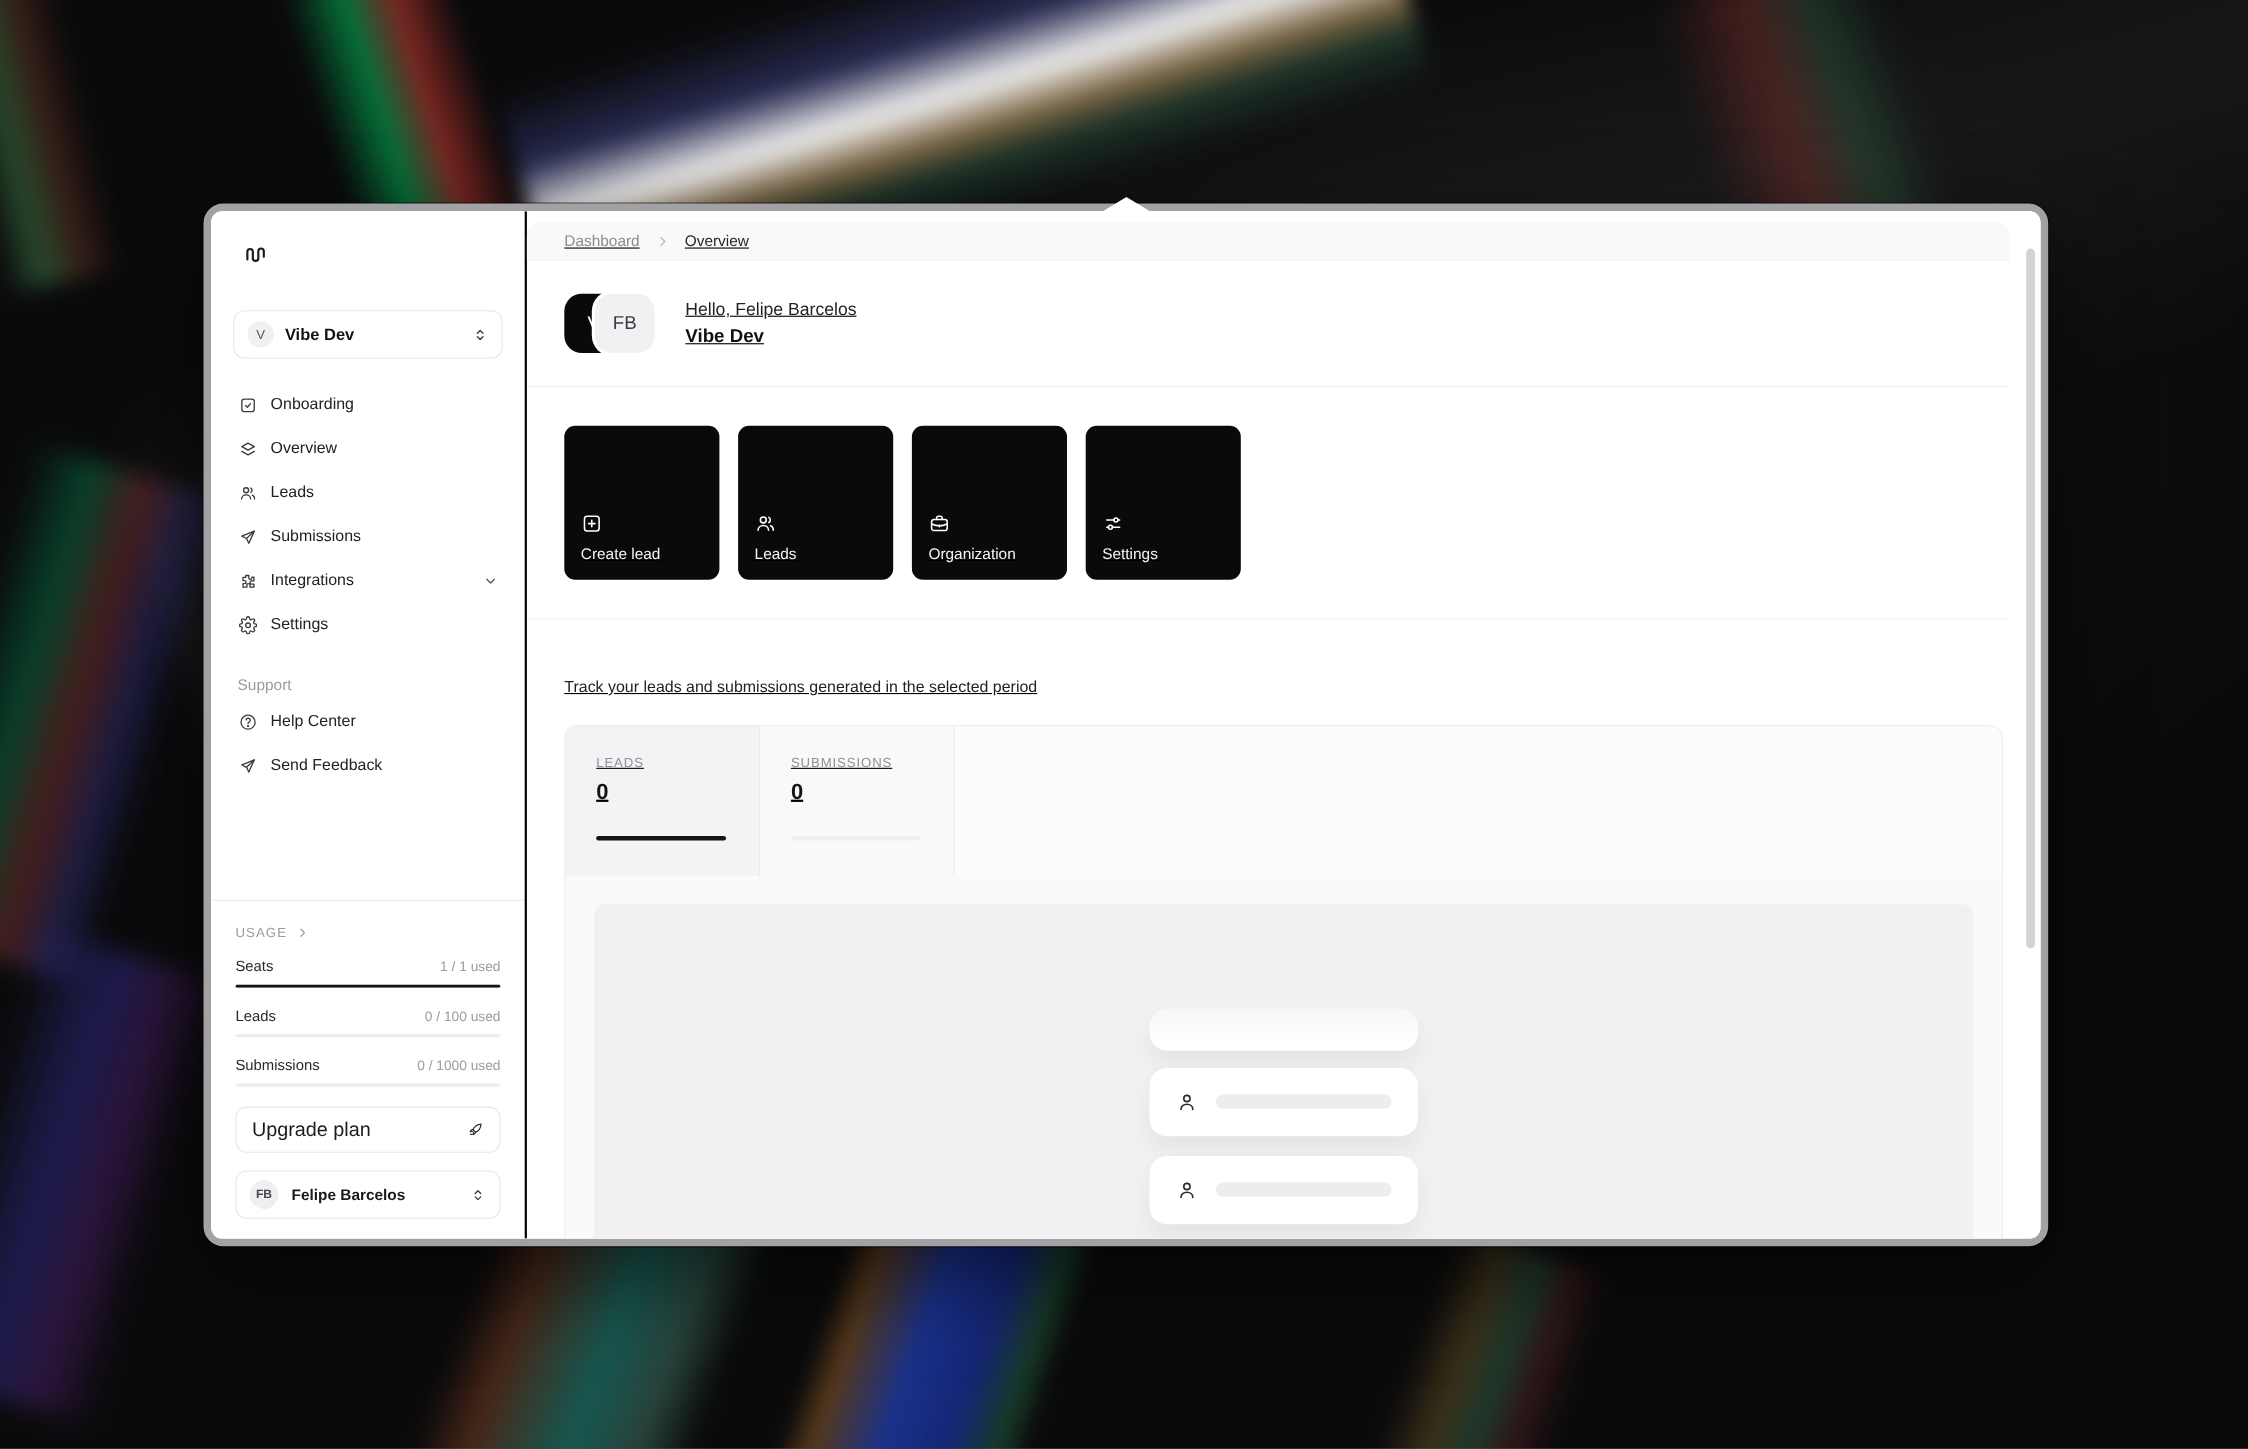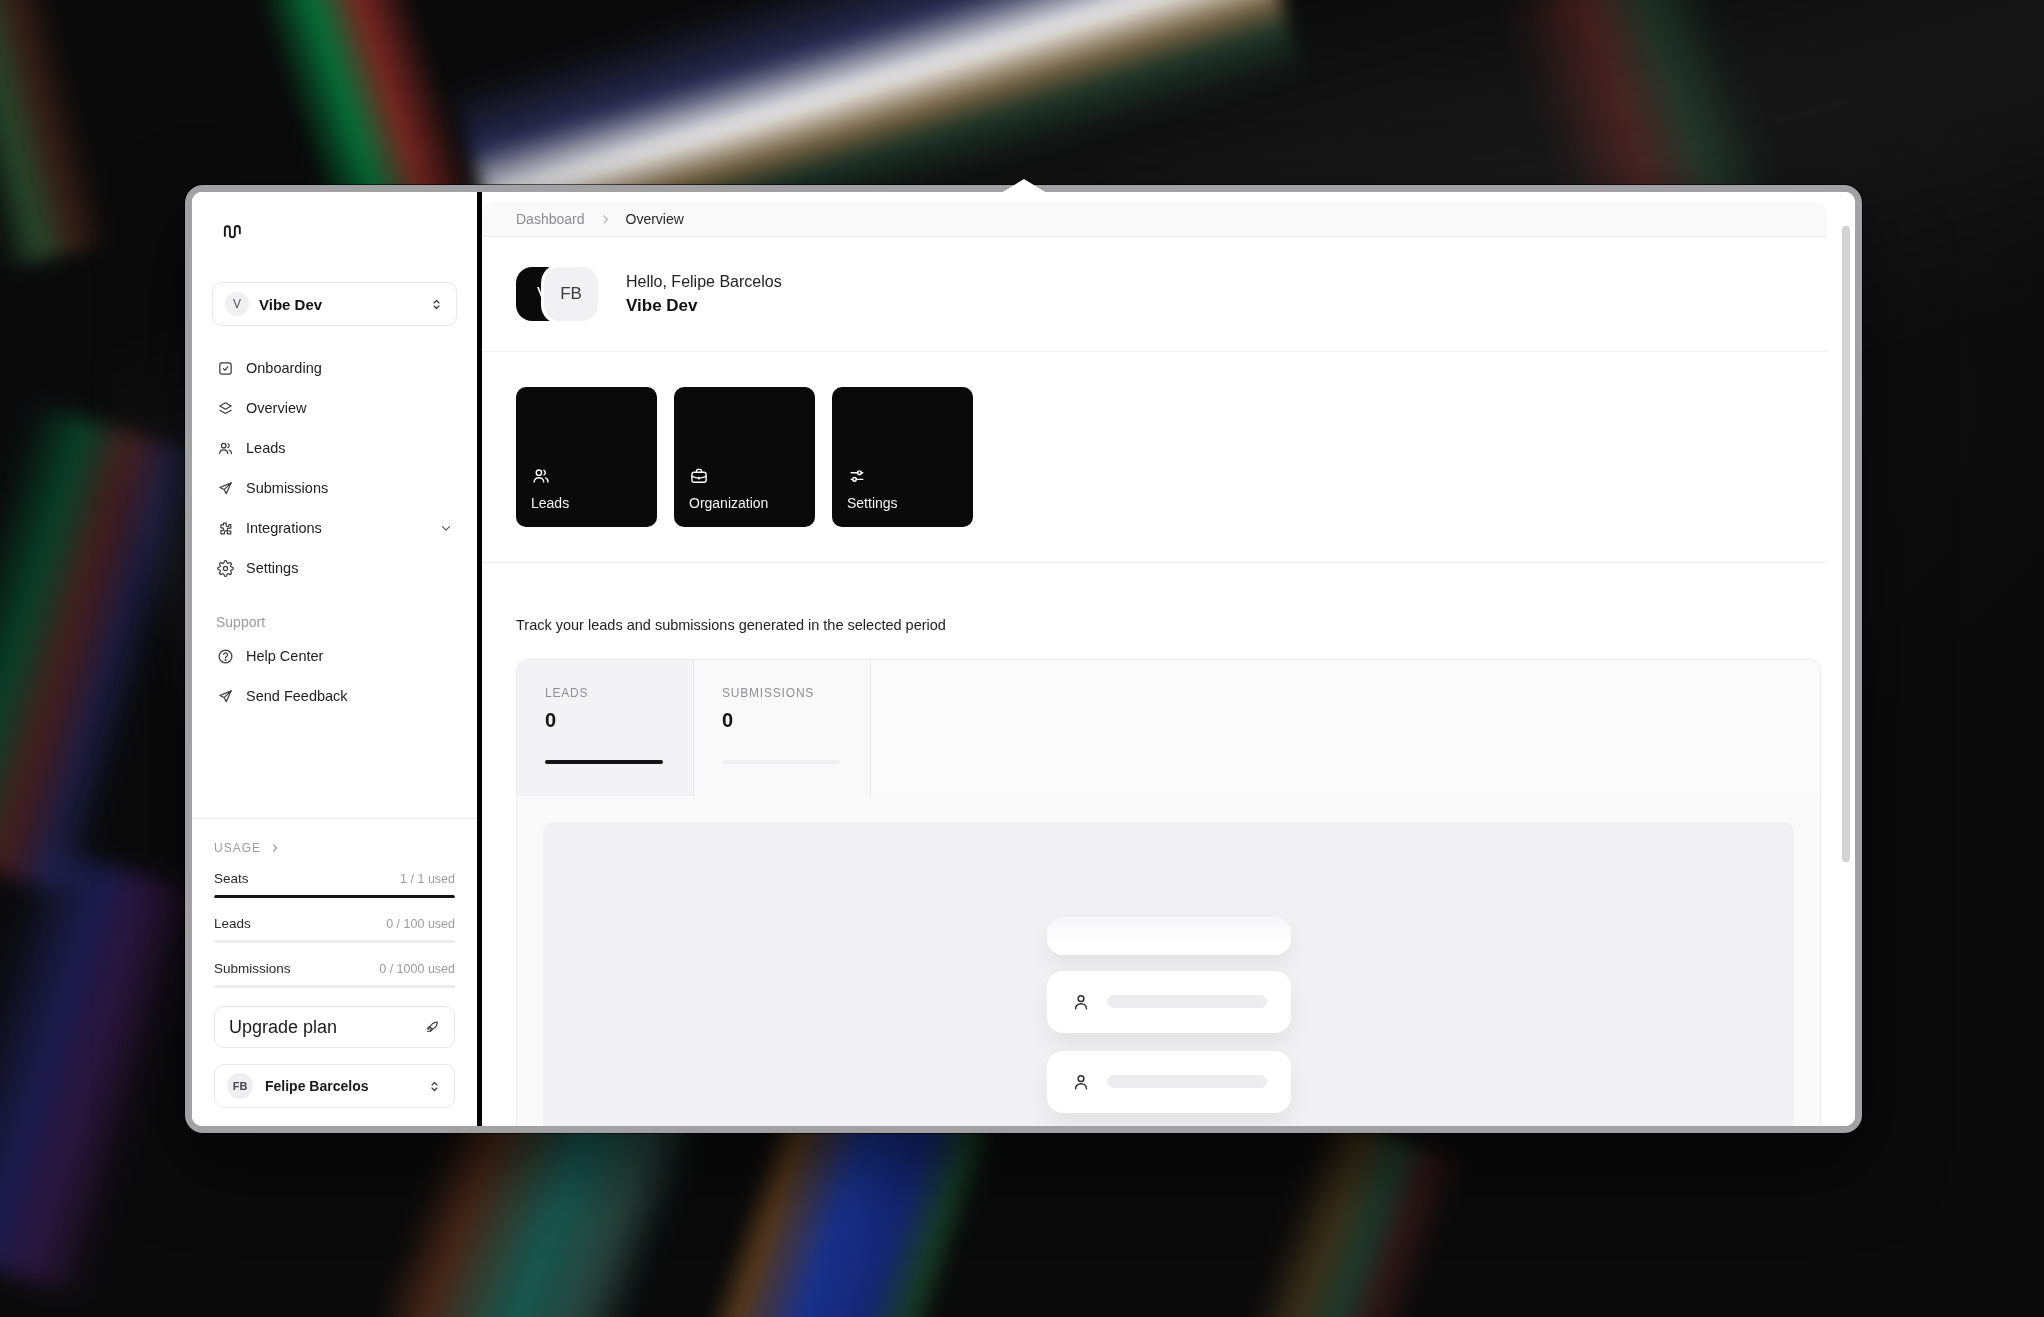--- a/index.html
+++ b/index.html
@@ -83,22 +83,22 @@
   .meter-fill.full { width:100%; }
   .upgrade-pill { height:42px; padding:0 14px; justify-content:space-between; margin-top:4px; cursor:pointer; }
   .upgrade-label { font-size:18px; font-weight:500; color:#1c1c20; }
   .rocket { color:#323236; display:flex; }
   .user-pill { height:44px; padding:0 12px; gap:12px; margin-top:16px; cursor:pointer; }
   .user-avatar { width:26px; height:26px; border-radius:50%; background:#efeff1; color:#47474c;
     font-size:11px; font-weight:700; display:flex; align-items:center; justify-content:center; }
   .user-name { font-size:14px; font-weight:600; color:#1a1a1e; }
 
   
-  .main { flex:1 1 auto; border-left:5px solid #000000; background:#fff; padding-top:10px;
-    display:flex; flex-direction:column; min-width:0; }
+  .main { flex:1 1 auto; border-left:2px solid #000000; background:#fff; padding-top:10px;
+    display:flex; flex-direction:column; min-width:0;text-decoration:underline; }
   .crumb-bar { margin-right:28px; height:44px; background:#f9f9fa; border-bottom:1px solid #ececee;
     border-radius:12px 12px 0 0; display:flex; align-items:center; padding:0 34px; gap:14px; }
   .crumb-parent { font-size:14px; color:#8b8b91; cursor:pointer; }
   .crumb-sep { color:#aeaeb4; display:flex; }
   .crumb-current { font-size:14px; color:#28282c; font-weight:500; }
   .divider { height:1px; background:#efeff1; margin-right:28px; }
 
   .greeting { display:flex; align-items:center; gap:26px; padding:30px 34px; }
   .avatar-group { position:relative; width:84px; height:54px; flex:0 0 84px; }
   .av { width:54px; height:54px; border-radius:16px; position:absolute; top:0;
@@ -360,20 +360,29 @@
           <div class="greet-line2">Vibe Dev</div>
         </div>
       </div>
 
       <div class="divider"></div>
 
       <div class="cards-row">
         <div class="qcard">
           <span class="qicon">
             <svg width="20" height="20" viewBox="0 0 24 24" fill="none" stroke="currentColor" stroke-width="1.7" stroke-linecap="round" stroke-linejoin="round">
+                <rect x="4" y="4" width="16" height="16" rx="3"></rect>
+                <path d="M12 8.5 v7 M8.5 12 h7"></path>
+              </svg>
+          </span>
+          <span class="qlabel">Create lead</span>
+        </div>
+        <div class="qcard">
+          <span class="qicon">
+            <svg width="20" height="20" viewBox="0 0 24 24" fill="none" stroke="currentColor" stroke-width="1.7" stroke-linecap="round" stroke-linejoin="round">
                 <circle cx="9.5" cy="8" r="3.2"></circle>
                 <path d="M3.8 19.2 c0-3.1 2.6-5.2 5.7-5.2 s5.7 2.1 5.7 5.2"></path>
                 <path d="M15.5 5.2 a3.2 3.2 0 0 1 0 5.6"></path>
                 <path d="M17.5 14.3 c1.9.7 2.9 2.5 2.9 4.9"></path>
               </svg>
           </span>
           <span class="qlabel">Leads</span>
         </div>
         <div class="qcard">
           <span class="qicon">

